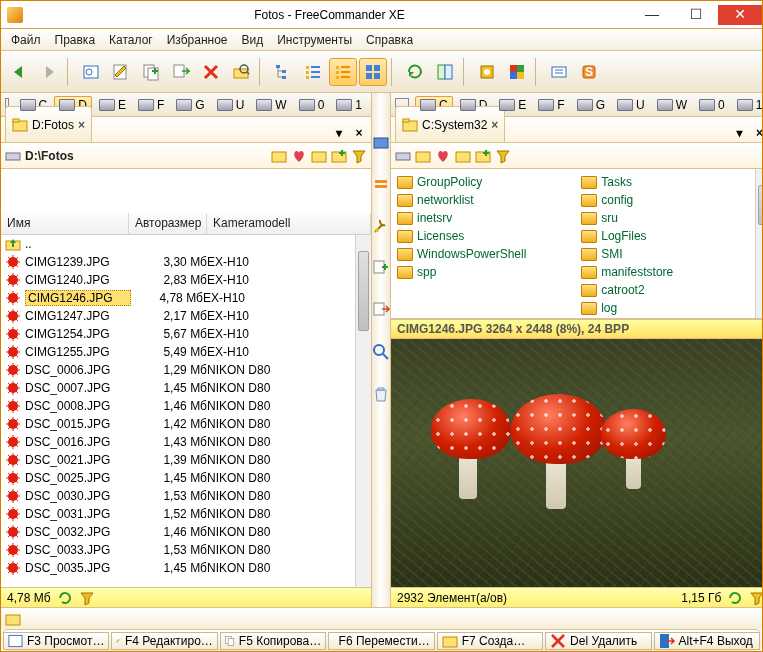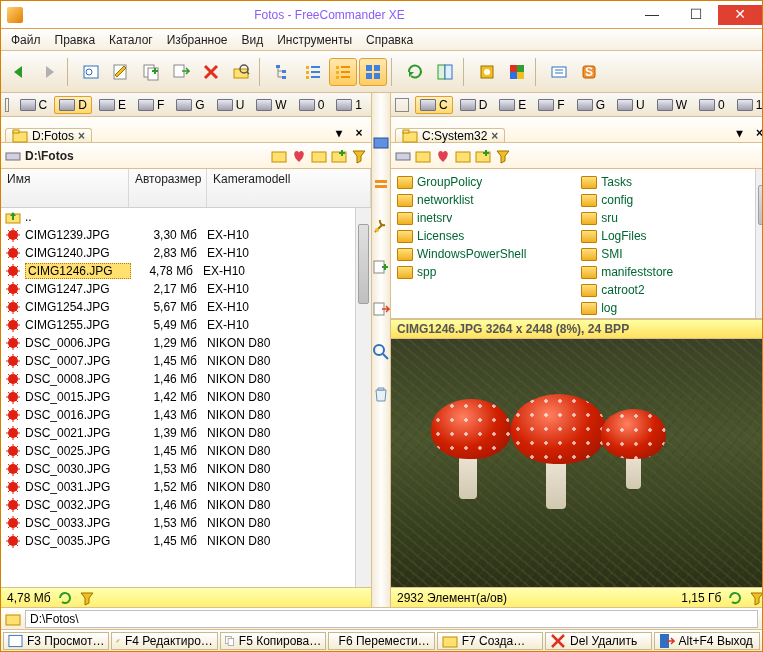--- a/index.html
+++ b/index.html
@@ -1,71 +1,71 @@
 <!DOCTYPE html>
 <html><head>
 <meta charset="utf-8">
 <style>
 * { box-sizing: border-box; margin: 0; padding: 0; font-family: "Segoe UI", Tahoma, sans-serif; font-size: 12px; }
 body { width: 763px; height: 652px; background: #fff; border: 1px solid #d97f00; display: flex; flex-direction: column; overflow: hidden; }
 .titlebar { height: 28px; background: #fff; display: flex; align-items: center; border-bottom: 1px solid #e0a050; }
 .titlebar .icon { width: 16px; height: 16px; margin: 0 6px; background: linear-gradient(135deg,#ffd070,#e08000); border-radius: 2px; }
-.titlebar .title { flex: 1; text-align: center; color: #8b5cf6; font-size: 12px; }
+.titlebar .title { flex: 1; text-align: center; color: #000000; font-size: 12px; }
 .winbtn { width: 44px; height: 20px; text-align: center; line-height: 18px; font-size: 14px; color: #333; }
 .winbtn.close { background: #e04030; color: #fff; margin-right: 0; }
 .menubar { height: 22px; background: linear-gradient(#fff,#f7efe0); border-bottom: 1px solid #d8c090; display: flex; align-items: center; padding: 0 4px; gap: 2px; }
 .menubar span { padding: 2px 6px; color: #222; }
 .toolbar { height: 42px; background: linear-gradient(#fdfdfd,#f0e6d0); border-bottom: 1px solid #d8c090; display: flex; align-items: center; padding: 0 4px; gap: 2px; }
 .tbtn { width: 28px; height: 28px; border: 1px solid transparent; border-radius: 3px; display: flex; align-items: center; justify-content: center; }
 .tbtn.sel { background: linear-gradient(#ffe8b0,#ffcc60); border-color: #e0a030; }
 .tsep { width: 6px; height: 28px; border-left: 1px solid #c8b890; margin: 0 2px; }
 .tico { width: 18px; height: 18px; display: block; }
 .drivebar { height: 24px; background: linear-gradient(#fafafa,#f0e6d0); border-bottom: 1px solid #d8c090; display: flex; align-items: center; padding: 0 4px; gap: 2px; }
 .drive { display: flex; align-items: center; gap: 3px; padding: 1px 4px; border: 1px solid transparent; border-radius: 2px; }
 .drive.sel { background: linear-gradient(#fff0c0,#ffd870); border-color: #e0a030; }
 .dicon { width: 16px; height: 12px; background: linear-gradient(#e8e8f0,#a0a0b0); border: 1px solid #707080; border-radius: 1px; position: relative; }
 .content { flex: 1; display: flex; min-height: 0; }
 .panel { display: flex; flex-direction: column; min-height: 0; }
 .panel.left { width: 370px; }
 .mid { width: 40px; background: linear-gradient(90deg,#f4ead4,#fff,#f4ead4); border-left: 1px solid #d8c090; border-right: 1px solid #d8c090; display: flex; flex-direction: column; align-items: center; padding-top: 40px; gap: 24px; }
 .panel.right { flex: 1; }
 .tabrow { height: 26px; background: linear-gradient(#fff,#fff4e0); display: flex; align-items: flex-end; padding: 0 4px; gap: 4px; border-bottom: 1px solid #d8c090; }
-.tab { height: 14px; background: linear-gradient(#fff,#f8edd0); border: 1px solid #d8c090; border-bottom: none; border-radius: 3px 3px 0 0; padding: 2px 6px; display: flex; align-items: center; gap: 4px; }
+.tab { height: 36px; background: linear-gradient(#fff,#f8edd0); border: 1px solid #d8c090; border-bottom: none; border-radius: 3px 3px 0 0; padding: 2px 6px; display: flex; align-items: center; gap: 4px; }
 .tabrow .spacer { flex: 1; }
 .tabc { width: 16px; height: 16px; text-align: center; font-weight: bold; }
 .pathrow { height: 26px; background: linear-gradient(#fff,#fff4e0); display: flex; align-items: center; padding: 0 4px; gap: 4px; border-bottom: 1px solid #d8c090; }
 .pathrow .path { flex: 1; font-weight: bold; color: #222; }
 .miniico { width: 16px; height: 16px; }
-.headerrow { height: 39px; background: linear-gradient(#fdfdfd,#efefef); border-bottom: 1px solid #cfcfcf; display: flex; }
+.headerrow { height: 22px; background: linear-gradient(#fdfdfd,#efefef); border-bottom: 1px solid #cfcfcf; display: flex; margin-top: 44px; }
 .hcol { padding: 3px 6px; border-right: 1px solid #d8d8d8; color: #222; }
 .hcol.name { width: 128px; }
 .hcol.size { width: 78px; }
 .hcol.cam { flex: 1; }
 .filelist { flex: 1; overflow: hidden; position: relative; }
 .filelist .inner { position:absolute; inset:0; overflow:hidden; }
 .frow { height: 18px; display: flex; align-items: center; padding-left: 4px; }
 .frow .fico { width: 16px; height: 16px; margin-right: 4px; }
 .frow .fname { width: 110px; white-space: nowrap; overflow: hidden; }
-.frow .fsize { width: 72px; text-align: right; padding-right: 10px; }
+.frow .fsize { width: 72px; text-align: right; }
 .frow .fcam { flex: 1; }
 .frow.sel .fname { background: #ffe070; border: 1px dotted #b08000; padding: 0 2px; width: 106px; }
 .statusrow { height: 20px; background: linear-gradient(#ffffb0,#fff070); border-top: 1px solid #d8c090; display: flex; align-items: center; padding: 0 6px; justify-content: space-between; }
 .statusrow .r { display:flex; align-items:center; gap:6px;}
 .folders { flex: 1; padding: 4px 6px; display: flex; flex-wrap: wrap; align-content: flex-start; overflow:hidden; }
 .folders .fcol { width: 50%; }
 .folders .fitem { height: 18px; display: flex; align-items: center; gap: 4px; color: #063; }
 .folders .fitem .fo { width: 16px; height: 13px; background: linear-gradient(#ffe080,#f0b020); border: 1px solid #c08000; border-radius: 1px; }
 .imgheader { height: 20px; background: linear-gradient(#ffffa0,#ffe060); border-top: 1px solid #d8c090; border-bottom: 1px solid #d8c090; padding: 2px 6px; color: #555; font-weight: bold; }
 .imgprev { flex: 1; background: #404030; position: relative; overflow:hidden; }
 .mush { position:absolute; border-radius: 50% 50% 45% 45%; background: radial-gradient(ellipse at 40% 30%, #ff8060 0%, #d02000 50%, #901000 100%); }
 .mush::after { content:""; position:absolute; inset:0; background-image: radial-gradient(circle,#fff 1.5px,transparent 2px); background-size: 14px 14px; opacity:.7; border-radius:inherit;}
 .stem { position:absolute; background: linear-gradient(#f0e8d8,#d0c8b0); }
 .pathline { height: 22px; border-top: 1px solid #d8c090; display: flex; align-items: center; padding: 0 4px; background: linear-gradient(#fff,#f6eed8); }
 .pathline input { flex:1; border:1px solid #c0c0c0; height:18px; padding:0 4px; font-size:12px; }
-.fkeys { height: 22px; background: linear-gradient(#fff,#f2e8d0); border-top: 1px solid #d8c090; display: flex; align-items: center; padding: 0 2px; gap: 2px; }
+.fkeys { height: 22px; background: linear-gradient(#fff,#f2e8d0); border-top: 1px solid #d8c090; display: flex; align-items: center; padding: 0 2px; gap: 2px; border-radius: 7px; }
 .fkey { flex:1; height: 18px; border: 1px solid #c8b890; background: linear-gradient(#fff,#f4ecd4); display:flex; align-items:center; gap:4px; padding:0 4px; white-space:nowrap; overflow:hidden; }
 .scroll { position:absolute; right:0; top:0; bottom:0; width:16px; background:#f0f0f0; border-left:1px solid #d0d0d0; }
 .scroll .thumb { position:absolute; left:2px; right:2px; background:linear-gradient(#e0e0e0,#c0c0c0); border:1px solid #a0a0a0; border-radius:2px; }
 svg { display:block; }
 </style>
 </head>
 <body>
 
 <div class="titlebar">
   <div class="icon"></div>
@@ -673,21 +673,20 @@
           </svg>
       </div>
     </div>
   </div>
 </div>
 
 <div class="pathline">
   <svg class="miniico" viewBox="0 0 16 16" style="margin-right:4px">
       <rect x="1" y="4" width="14" height="10" fill="#ffe070" stroke="#c09000"></rect>
     </svg>
-  <input value="D:\Fotos\" style="">
 </div>
 
 <div class="fkeys">
   <div class="fkey">
       <svg class="miniico" viewBox="0 0 16 16">
         <rect x="1" y="2" width="14" height="12" fill="#fff" stroke="#3070c0"></rect>
       </svg>
       <span>F3 Просмот…</span>
     </div>
   <div class="fkey">

